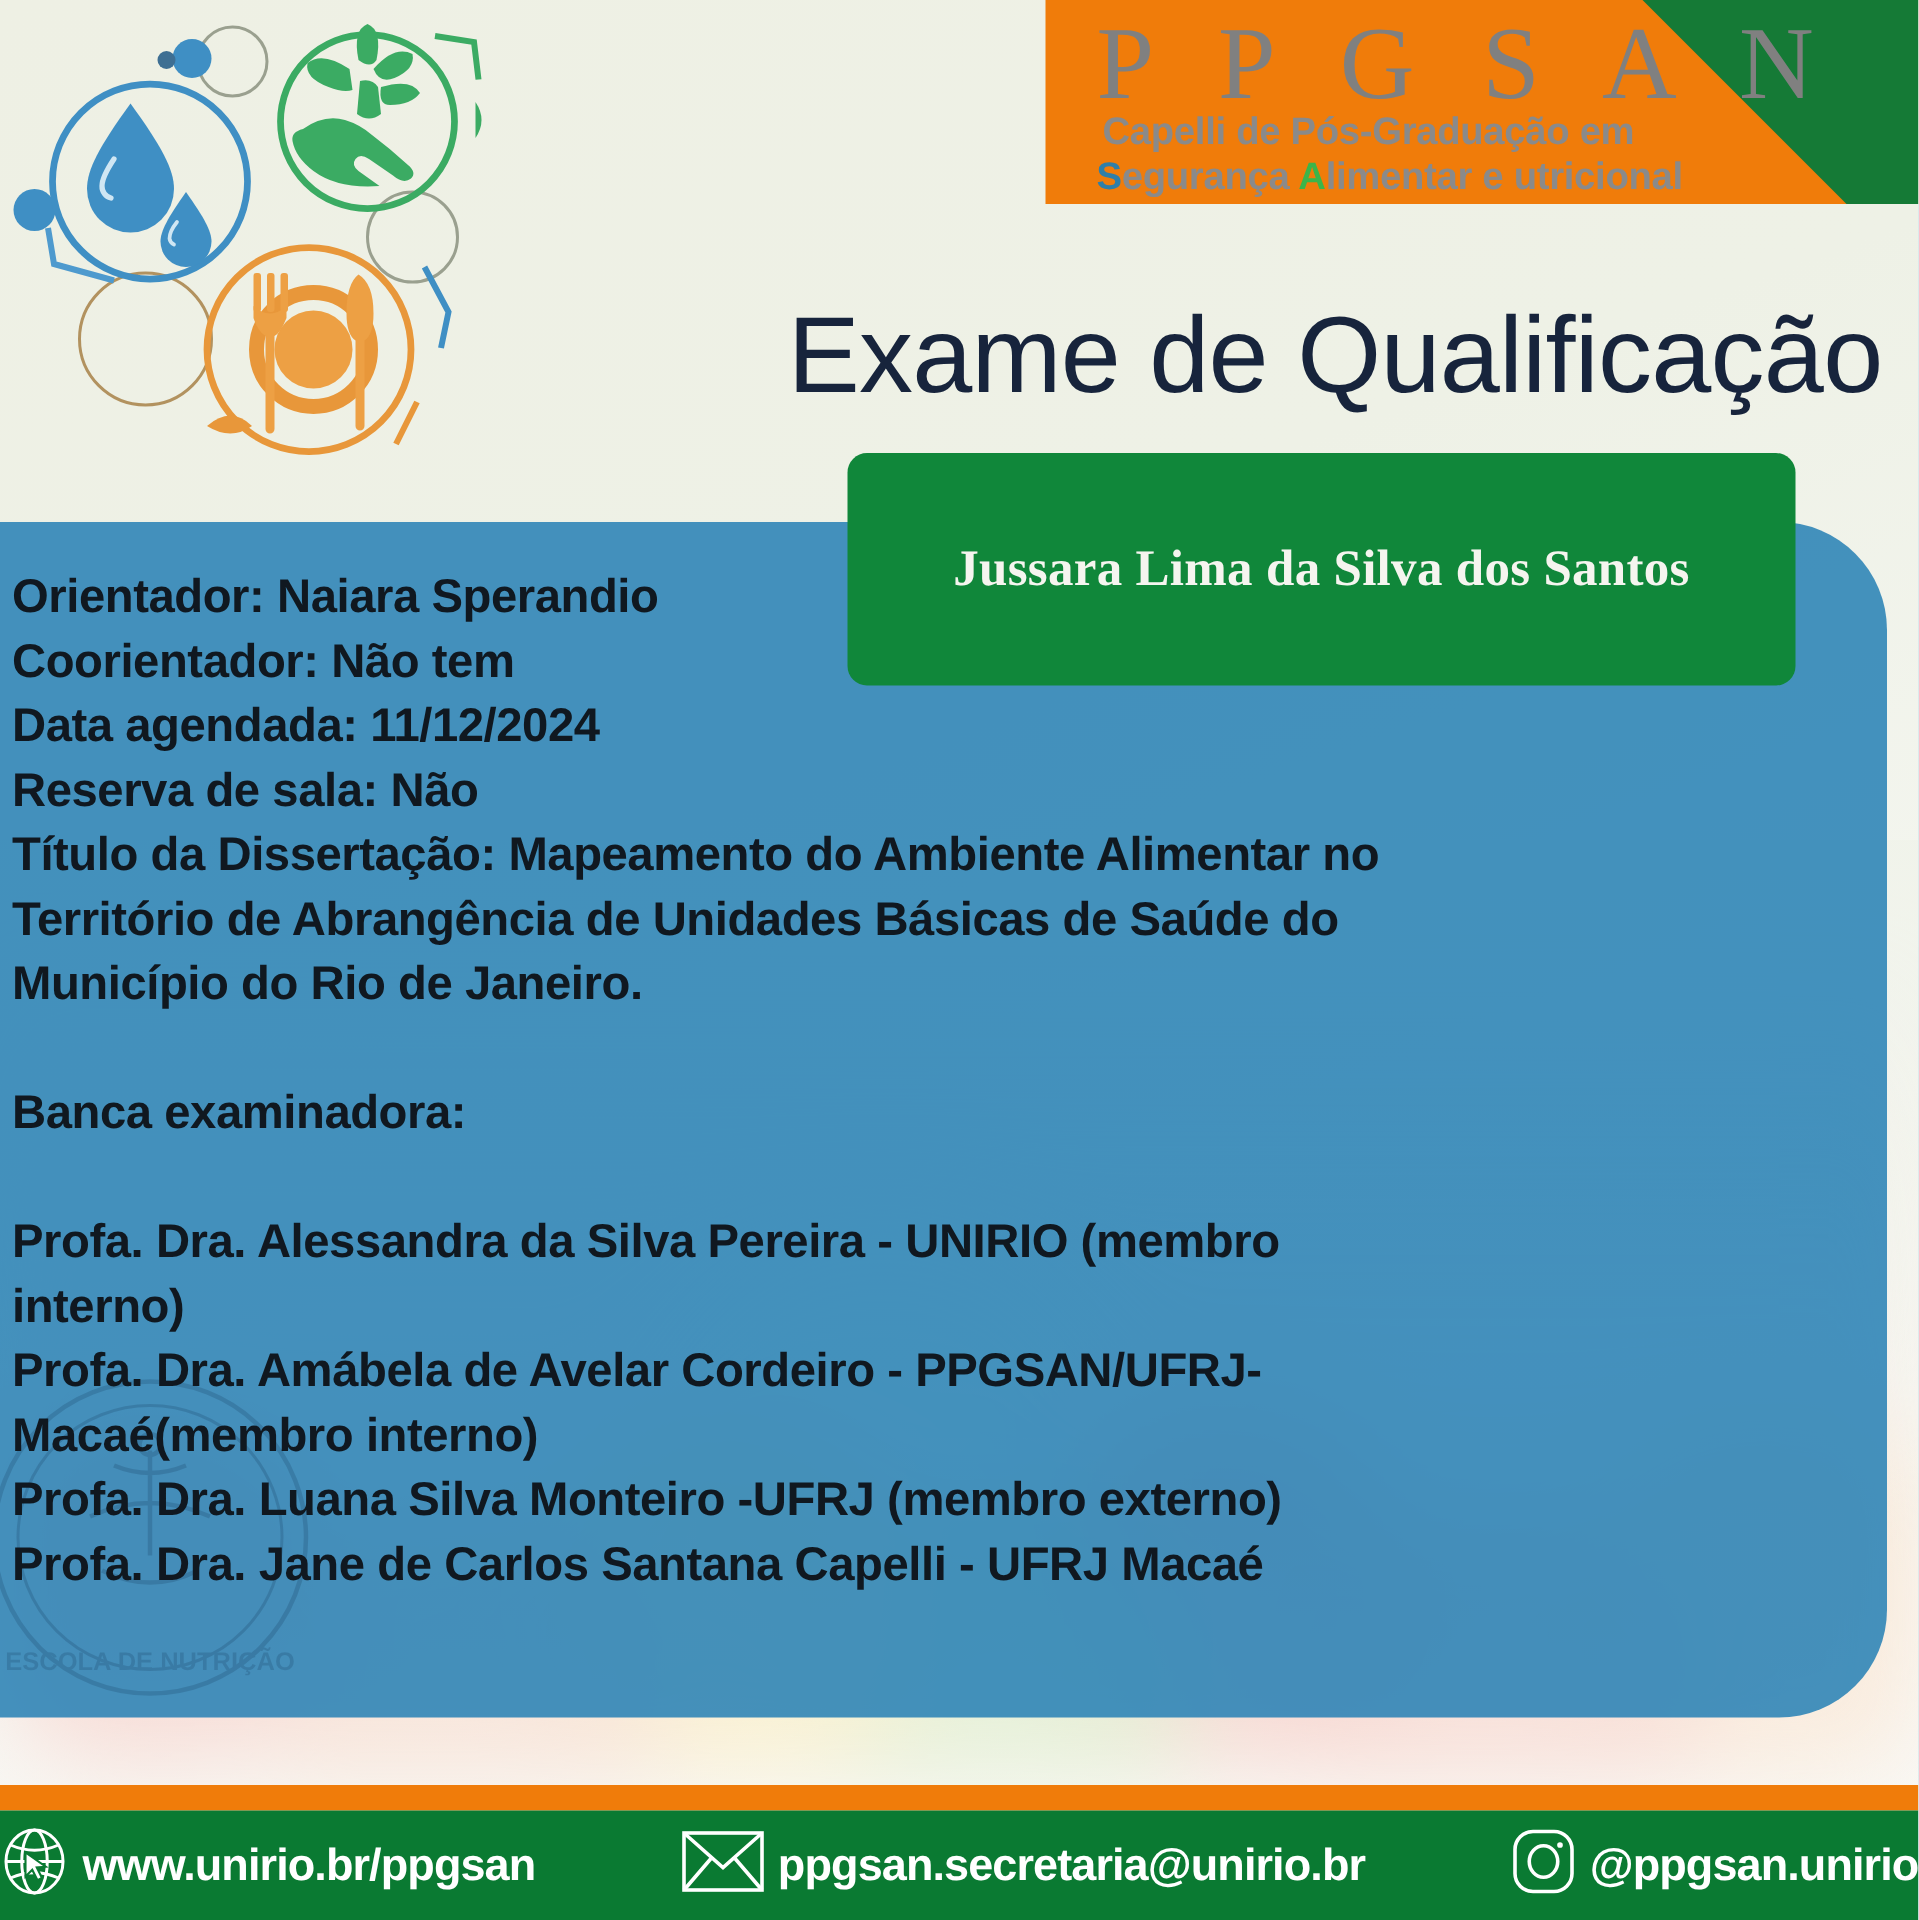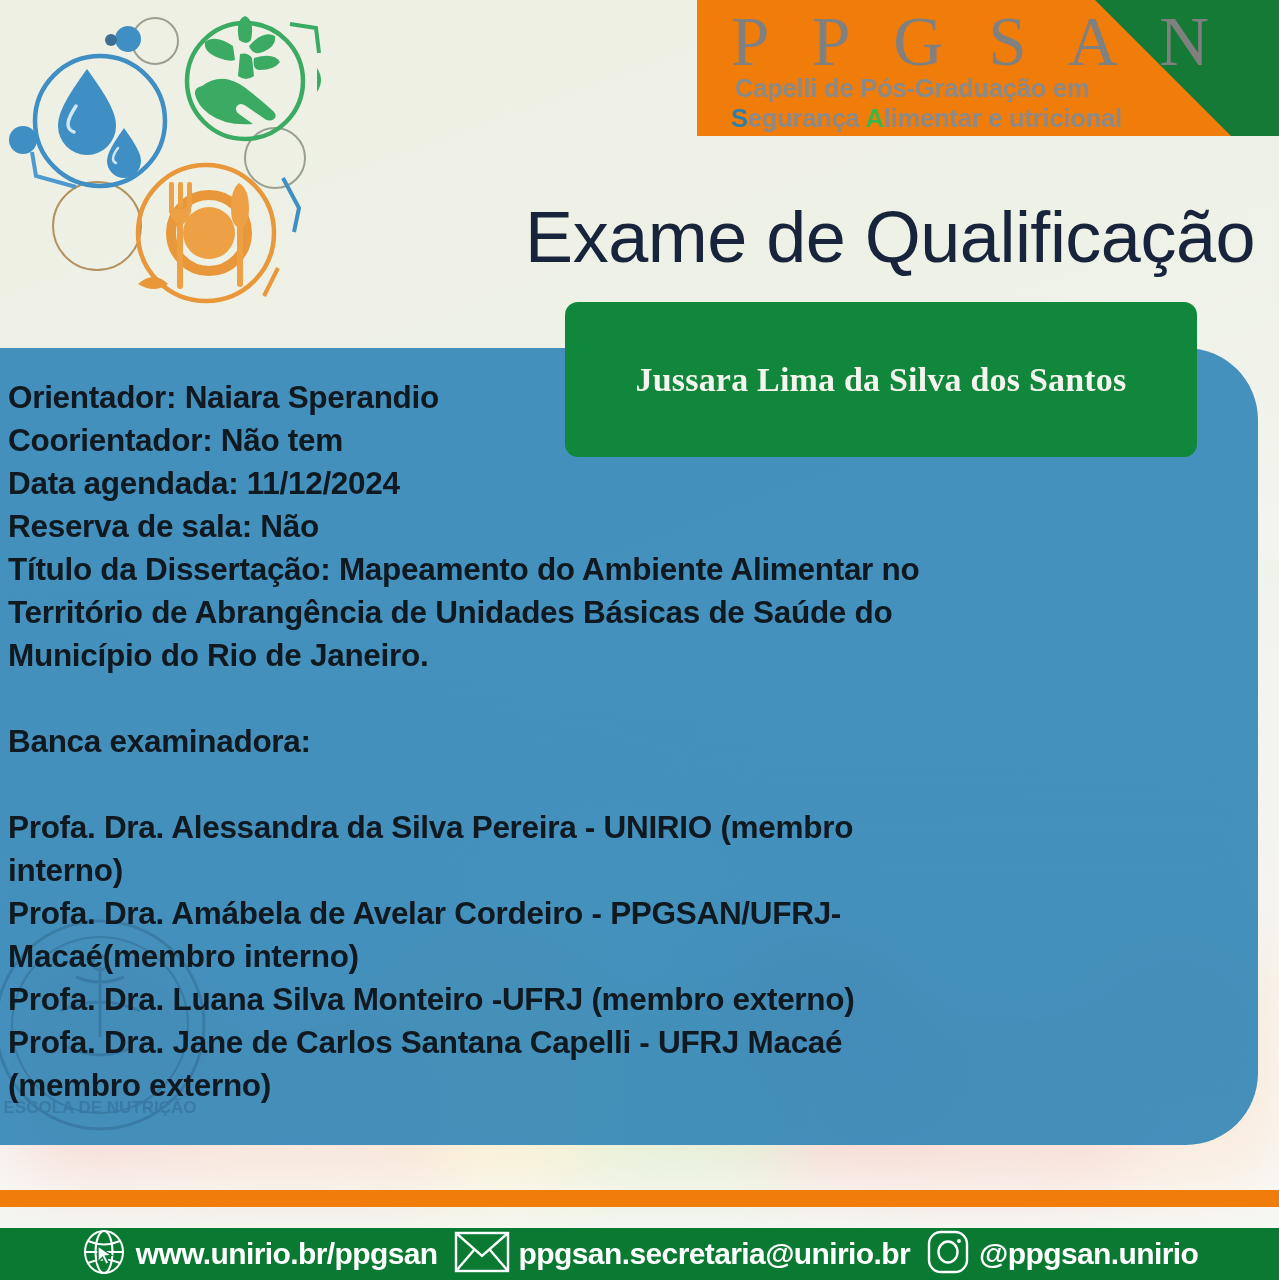--- a/index.html
+++ b/index.html
@@ -188,25 +188,25 @@
   
   .footer-orange {
     position: absolute;
     left: 0; right: 0; bottom: 73px;
     height: 17px;
     background: #f07c0a;
   }
   .footer-green {
     position: absolute;
     left: 0; right: 0; bottom: 0;
-    height: 52px;
+    height: 73px;
     background: #0a7a32;
     display: flex;
     align-items: center;
-    justify-content: center;
+    justify-content: space-between;
     gap: 0px;
   }
   .footer-item {
     display: flex;
     align-items: center;
     gap: 9px;
     color: #ffffff;
   }
   .footer-text {
     font-family: "Liberation Sans", sans-serif;
@@ -316,21 +316,20 @@
     <p>Município do Rio de Janeiro.</p>
     <div class="spacer"></div>
     <p>Banca examinadora:</p>
     <div class="spacer"></div>
     <p> Profa. Dra. Alessandra da Silva Pereira - UNIRIO (membro</p>
     <p>interno)</p>
     <p> Profa. Dra. Amábela de Avelar Cordeiro - PPGSAN/UFRJ-</p>
     <p>Macaé(membro interno)</p>
     <p> Profa. Dra. Luana Silva Monteiro -UFRJ (membro externo)</p>
     <p> Profa. Dra. Jane de Carlos Santana Capelli - UFRJ Macaé</p>
-    <p>(membro externo)</p>
   </div>
 
   <div class="footer-orange"></div>
   <div class="footer-green">
 
     <div class="footer-item">
       <span class="footer-icon">
         <svg width="46" height="46" viewBox="0 0 46 46" xmlns="http://www.w3.org/2000/svg">
           <ellipse cx="23" cy="23" rx="19" ry="21" fill="none" stroke="#ffffff" stroke-width="2"></ellipse>
           <ellipse cx="23" cy="23" rx="8.5" ry="21" fill="none" stroke="#ffffff" stroke-width="2"></ellipse>

